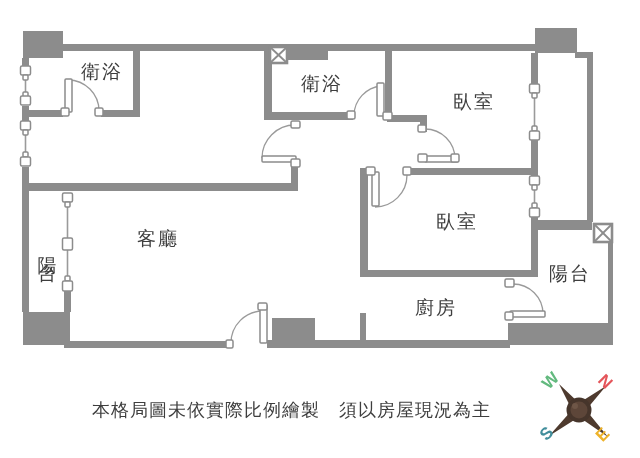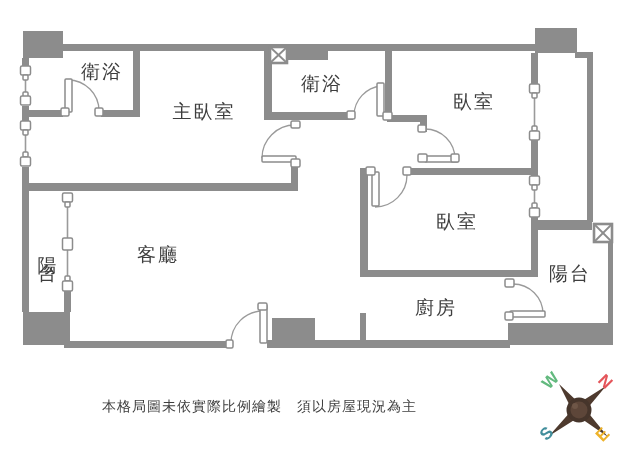--- a/index.html
+++ b/index.html
@@ -15,22 +15,22 @@
   .wall{position:absolute;background:var(--wall);}
   svg.overlay{position:absolute;left:0;top:0;}
   .room-label{
     position:absolute;transform:translate(-50%,-50%);
     color:var(--text);font-size:19px;letter-spacing:2px;white-space:nowrap;
   }
   .room-label.vertical{
     writing-mode:vertical-rl;letter-spacing:6px;transform:translate(-50%,-50%);
   }
   .disclaimer{
-    position:absolute;left:102px;top:398px;color:var(--text);
-    font-size:14px;letter-spacing:1px;white-space:pre;
+    position:absolute;left:92px;top:398px;color:var(--text);
+    font-size:18px;letter-spacing:1px;white-space:pre;
   }
   .compass-letter{
     position:absolute;font-size:17px;font-weight:bold;
     transform:translate(-50%,-50%) rotate(var(--rot));
   }
   .cl-w{color:var(--compass-west);--rot:-45deg;}
   .cl-n{color:var(--compass-north);--rot:45deg;}
   .cl-s{color:var(--compass-south);--rot:-45deg;}
   .cl-e{color:var(--compass-east);--rot:-45deg;}
   .doorline{stroke:var(--line);stroke-width:1.3;fill:none;}
@@ -186,26 +186,25 @@
 
     <g>
       <polygon class="star" points="606,386 586,410 608,437 579,417 549,436 572,410 559,384 579,403"></polygon>
       <circle cx="579" cy="410" r="12.5" fill="#46352b"></circle>
       <circle cx="579" cy="410" r="8.5" fill="#5d4639"></circle>
       <circle cx="575" cy="406" r="3" fill="#6e5647"></circle>
     </g>
   </svg>
 
   <div class="room-label" style="left:102px;top:72px">衛浴</div>
-  <div class="room-label" style="left:204px;top:112px">主臥室</div>
   <div class="room-label" style="left:322px;top:84px">衛浴</div>
   <div class="room-label" style="left:474px;top:102px">臥室</div>
   <div class="room-label" style="left:457px;top:222px">臥室</div>
   <div class="room-label vertical" style="left:47px;top:248px">陽台</div>
-  <div class="room-label" style="left:158px;top:255px">客廳</div>
+  <div class="room-label" style="left:158px;top:239px">客廳</div>
   <div class="room-label" style="left:436px;top:308px">廚房</div>
   <div class="room-label" style="left:570px;top:274px">陽台</div>
 
   <span class="compass-letter cl-w" style="left:551px;top:381px">W</span>
   <span class="compass-letter cl-n" style="left:605px;top:382px">N</span>
   <span class="compass-letter cl-s" style="left:547px;top:434px">S</span>
   <span class="compass-letter cl-e" style="left:603px;top:435px">E</span>
 
   <div class="disclaimer">本格局圖未依實際比例繪製　須以房屋現況為主</div>
 

